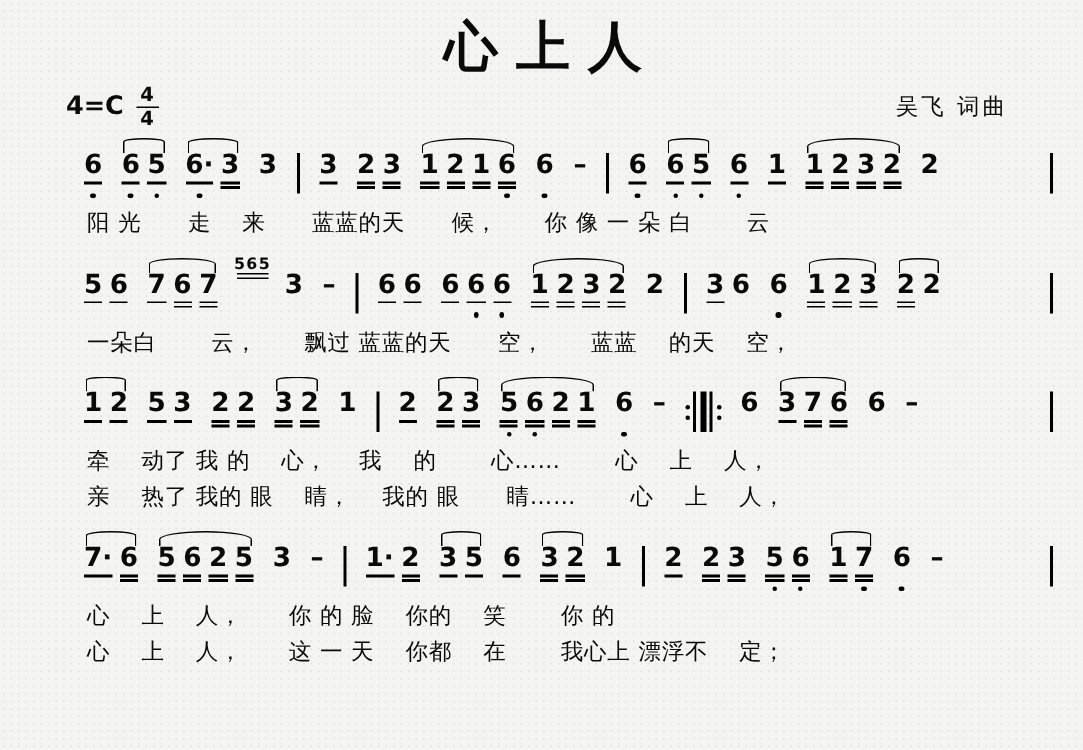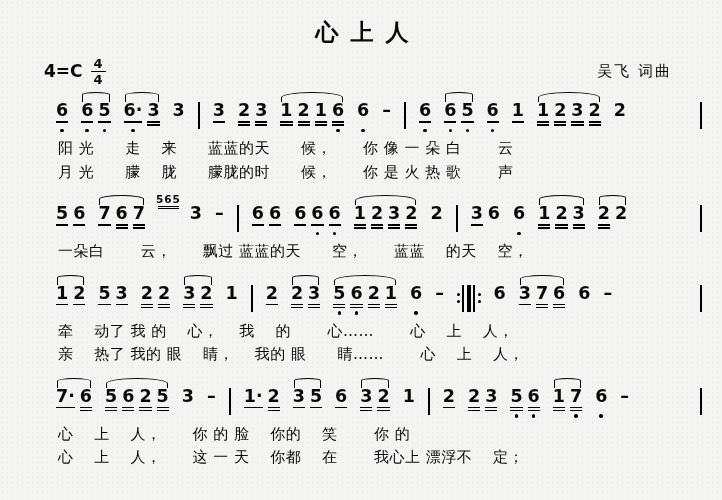--- a/index.html
+++ b/index.html
@@ -6,21 +6,21 @@
   body{
     width:722px;height:500px;overflow:hidden;
     background-color:#f4f4f2;
     background-image:radial-gradient(circle,#e4e4e1 0.8px,transparent 0.9px);
     background-size:5px 5px;
     font-family:"DejaVu Sans",sans-serif;
     color:#0a0a0a;
   }
   .sheet{padding:10px 10px 0 12px;}
   .title{
-    text-align:center;font-size:23px;font-weight:bold;
+    text-align:center;font-size:36px;font-weight:bold;
     letter-spacing:12px;text-indent:12px;line-height:40px;margin-top:2px;
   }
   .meta{display:flex;justify-content:space-between;align-items:center;padding:4px 40px 0 32px;height:30px;}
   .keysig{display:flex;align-items:center;font-size:17px;font-weight:bold;gap:2px;}
   .frac{display:inline-flex;flex-direction:column;align-items:center;font-size:13px;line-height:1;font-weight:bold;margin-left:6px;}
   .frac .ftop{border-bottom:1.5px solid #000;padding:0 3px 1px;}
   .frac .fbot{padding-top:1px;}
   .credit{font-size:15px;letter-spacing:2px;}
   .score{padding:4px 6px 0 44px;}
   .system{margin-bottom:9px;}
@@ -309,21 +309,20 @@
               <div class="tok">
                 <div class="num">2</div>
                 <div class="ul"></div>
                 <div class="ldot"></div>
               </div>
             </div>
           </div>
           <div class="barline end"></div>
         </div>
         <div class="lyric">阳 光　　走　 来　　蓝蓝的天　　候，　　你 像 一 朵 白　　 云</div>
-        <div class="lyric">月 光　　朦　 胧　　朦胧的时　　候，　　你 是 火 热 歌　　 声</div>
       </div>
       <div class="system">
         <div class="notes-row">
           <div class="unit">
             <div class="nrow">
               <div class="tok">
                 <div class="num">5</div>
                 <div class="ul">
                   <div class="uline"></div>
                 </div>

